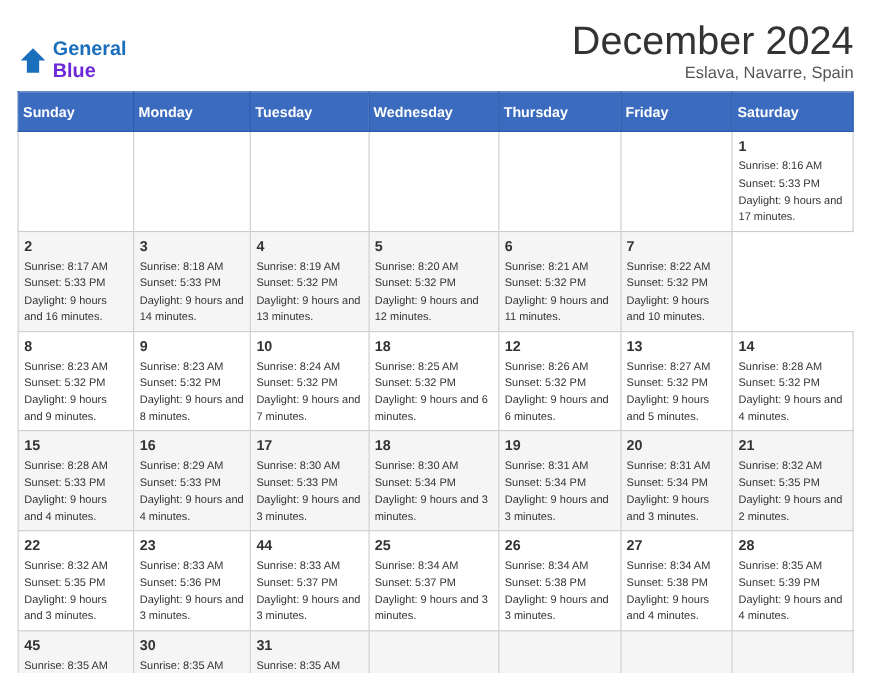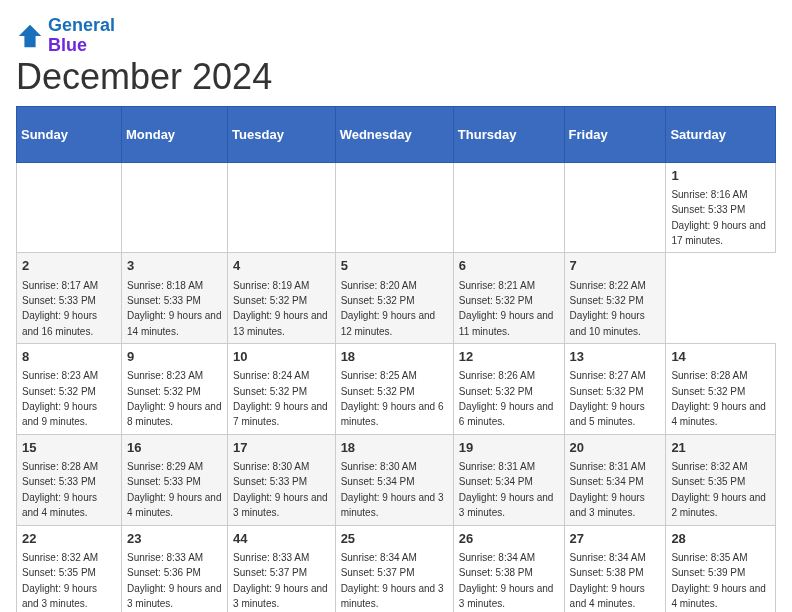--- a/index.html
+++ b/index.html
@@ -6,23 +6,22 @@
     body {
       font-family: Arial, sans-serif;
       background: #fff;
       width: 792px;
       min-height: 612px;
       padding: 16px;
     }
     .header-section {
       display: flex;
       justify-content: space-between;
-      align-items: flex-start;
+      align-items: flex-end;
       margin-bottom: 8px;
-      flex-direction: column;
     }
     .logo {
       display: flex;
       align-items: center;
       gap: 4px;
     }
     .logo-text {
       font-size: 18px;
       font-weight: bold;
       color: #333;
@@ -48,21 +47,21 @@
       color: #555;
     }
     table {
       width: 100%;
       border-collapse: collapse;
       font-size: 11px;
     }
     thead tr th {
       background-color: #3a6bbf;
       color: #fff;
-      padding: 20px 4px;
+      padding: 10px 4px;
       text-align: left;
       font-size: 13px;
       font-weight: bold;
       border: 1px solid #2a5aaf;
     }
     tbody tr td {
       border: 1px solid #ccc;
       vertical-align: top;
       padding: 4px 5px;
       min-height: 70px;
@@ -98,20 +97,21 @@
     <svg class="logo-icon" viewBox="0 0 40 40">
       <polygon points="20,4 36,20 28,20 28,36 12,36 12,20 4,20" fill="#1a6fbc"></polygon>
     </svg>
     <div class="logo-text">
       <span>General</span><br>
       <span style="color:#6d28d9">Blue</span>
     </div>
   </div>
   <div class="title-section">
     <div class="month-title">December 2024</div>
+    <div class="location">Eslava, Navarre, Spain</div>
   </div>
 </div>
 
 <table>
   <thead>
     <tr>
       <th>Sunday</th>
       <th>Monday</th>
       <th>Tuesday</th>
       <th>Wednesday</th>

